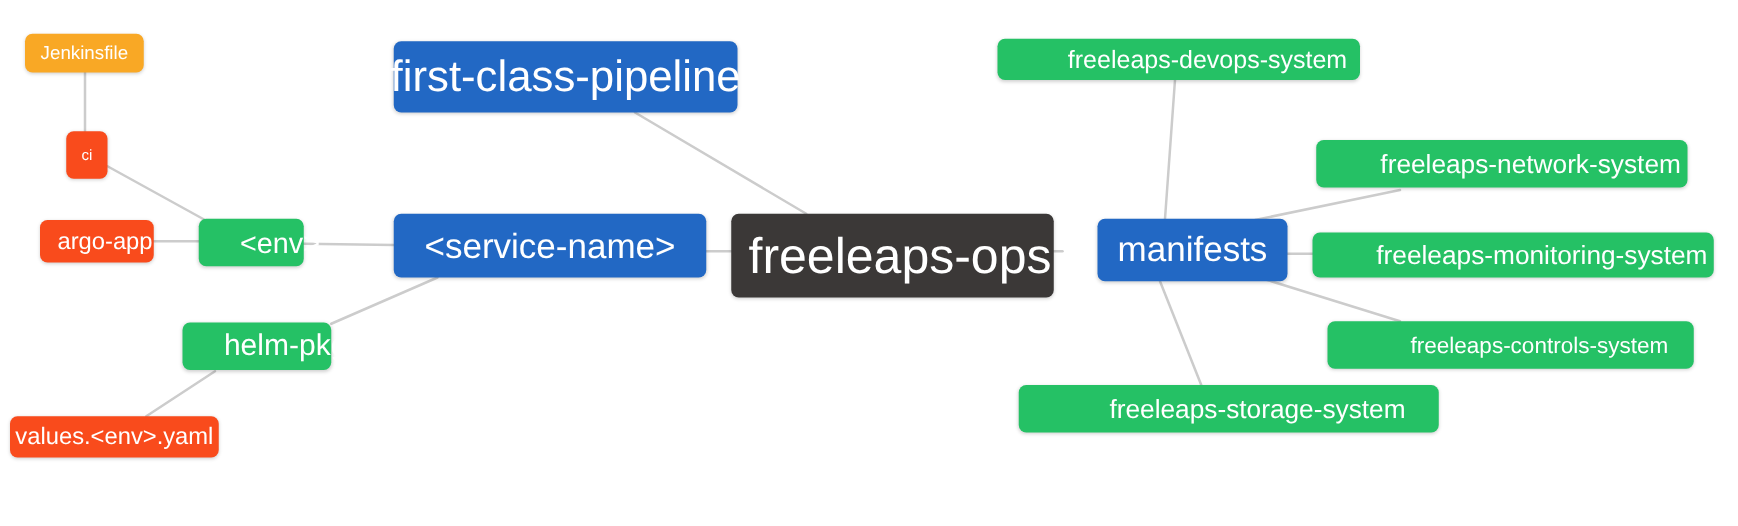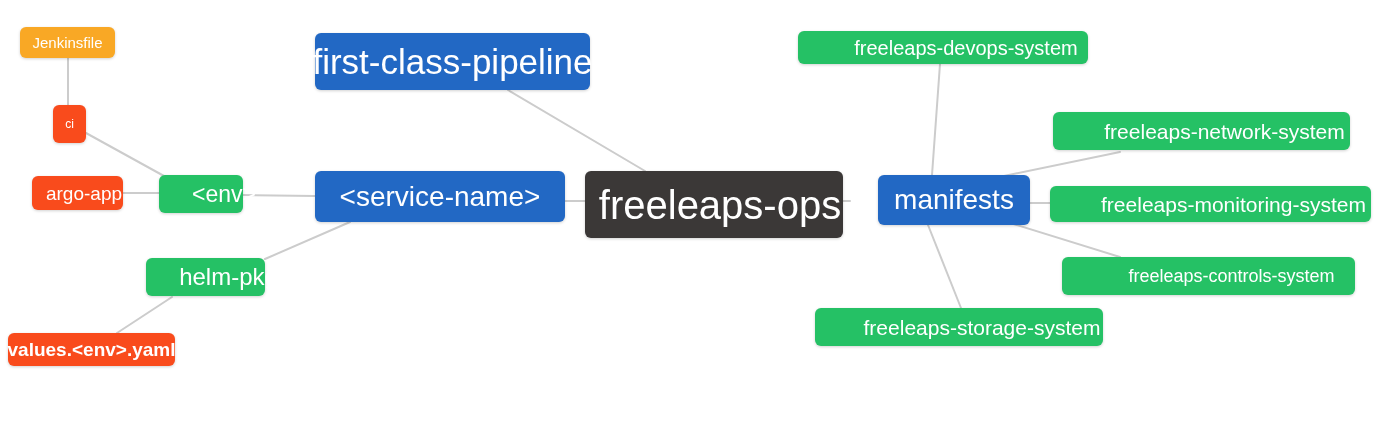--- a/index.html
+++ b/index.html
@@ -72,33 +72,33 @@
   <div class="node node-orange" style="left:20px; top:27px; width:95px; height:31px; font-size:15px;">Jenkinsfile</div>
 
   <div class="node node-red" style="left:53px; top:105px; width:33px; height:38px; font-size:12px;">ci</div>
 
   <div class="node node-red" style="left:32px; top:176px; width:91px; height:34px; font-size:19px;padding-left:13px;">argo-app</div>
 
   <div class="node node-green" style="left:146px; top:258px; width:119px; height:38px; font-size:24px;">helm-pkg</div>
 
   <div class="node node-green" style="left:159px; top:175px; width:84px; height:38px; font-size:23px;">&lt;env&gt;</div>
 
-  <div class="node node-red" style="left:8px; top:333px; width:167px; height:33px; font-size:19px;font-weight:bold;">values.&lt;env&gt;.yaml</div>
+  <div class="node node-red" style="left:8px; top:333px; width:167px; height:33px; font-size:19px;">values.&lt;env&gt;.yaml</div>
 
   <div class="node node-blue" style="left:315px; top:33px; width:275px; height:57px; font-size:35px;">first-class-pipeline</div>
 
   <div class="node node-blue" style="left:315px; top:171px; width:250px; height:51px; font-size:28px;text-align:center;">&lt;service-name&gt;</div>
 
   <div class="node node-dark" style="left:585px; top:171px; width:258px; height:67px; font-size:40px;padding-left:12px;">freeleaps-ops</div>
 
   <div class="node node-blue" style="left:850px; top:175px; width:152px; height:50px; font-size:28px;margin-left:28px;">manifests</div>
 
   <div class="node node-green" style="left:798px; top:31px; width:290px; height:33px; font-size:20px;">freeleaps-devops-system</div>
 
   <div class="node node-green" style="left:1053px; top:112px; width:297px; height:38px; font-size:21px;">freeleaps-network-system</div>
 
   <div class="node node-green" style="left:1050px; top:186px; width:321px; height:36px; font-size:21px;">freeleaps-monitoring-system</div>
 
   <div class="node node-green" style="left:1062px; top:257px; width:293px; height:38px; font-size:18px;">freeleaps-controls-system</div>
 
-  <div class="node node-green" style="left:815px; top:308px; width:288px; height:38px; font-size:21px;">freeleaps-storage-system</div>
+  <div class="node node-green" style="left:815px; top:308px; width:336px; height:38px; font-size:21px;">freeleaps-storage-system</div>
 
 </div>
 
 </body></html>

